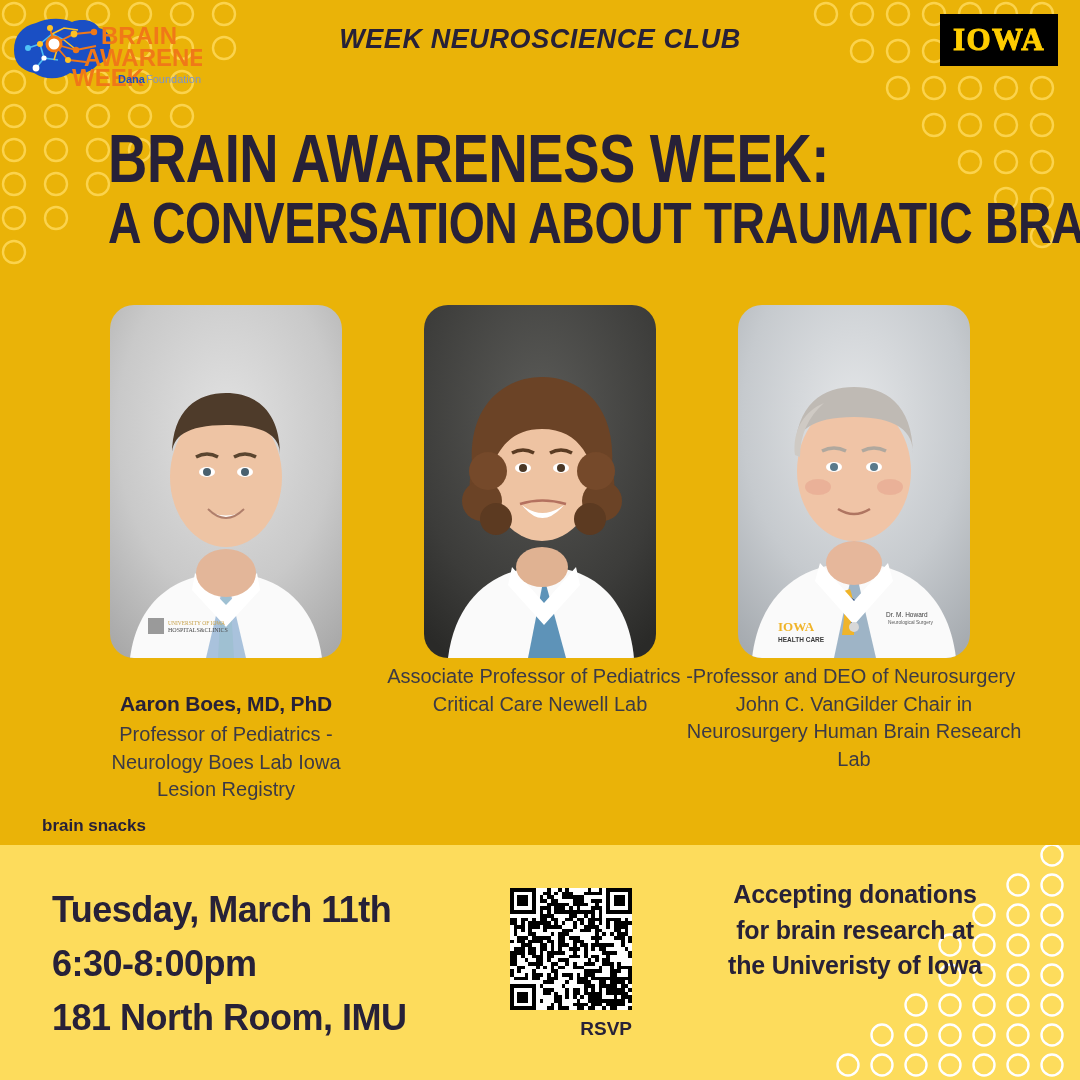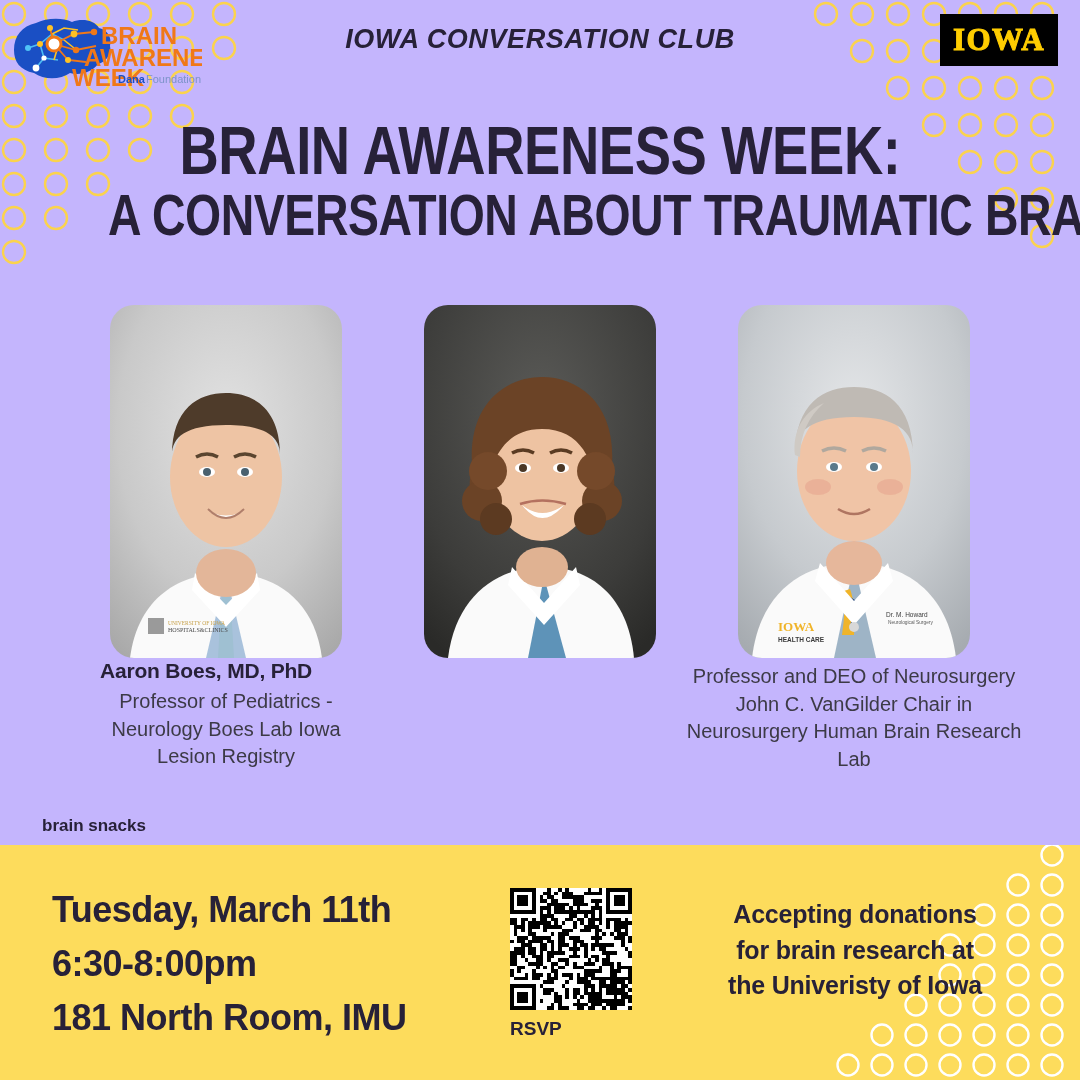--- a/index.html
+++ b/index.html
@@ -10,21 +10,21 @@
     width: 1080px;
     height: 1080px;
     background: #FCFCFD;
     font-family: "Liberation Sans", sans-serif;
     overflow: hidden;
   }
   .poster {
     position: relative;
     width: 1080px;
     height: 1080px;
-    background: #c4b5fd;
+    background: #eab308;
     overflow: hidden;
   }
 
   
   .dots {
     position: absolute;
     pointer-events: none;
   }
   .dots svg { display: block; }
 
@@ -68,22 +68,21 @@
     font-weight: bold;
     letter-spacing: 1.5px;
     font-family: "Liberation Serif", serif;
     -webkit-text-stroke: 1px #FFCD00;
   }
 
   
   .title-block {
     position: absolute;
     left: 0; right: 0;
-    top: 118px;
-    text-align: center;
+    top: 126px;
     color: #272138;
   }
   .title-line {
     font-family: "Liberation Sans Narrow", "Liberation Sans", sans-serif;
     font-weight: bold;
     line-height: 0.96;
     transform: scaleX(0.80);
     transform-origin: center top;
     white-space: nowrap;
   }
@@ -104,24 +103,25 @@
   .photo-frame {
     width: 232px;
     height: 353px;
     margin: 0 auto;
     border-radius: 24px;
     overflow: hidden;
     position: relative;
   }
   .photo-frame svg { display:block; width:100%; height:100%; }
   .speaker-name {
+    text-align: center;
     font-size: 21px;
     font-weight: bold;
     color: #272138;
-    margin-top: 1px;
+    margin-top: 34px;
     letter-spacing: -0.2px;
   }
   .speaker-lines {
     text-align: center;
     font-size: 20px;
     color: #3C3A46;
     line-height: 1.38;
     margin-top: 5px;
   }
 
@@ -154,39 +154,39 @@
     font-weight: bold;
     line-height: 1.5;
     letter-spacing: -0.5px;
     white-space: pre-line;
   }
   .qr-wrap {
     position: absolute;
     left: 510px;
     top: 43px;
     width: 122px;
-    text-align: left;
+    text-align: right;
   }
   .qr-code {
     width: 122px;
     height: 122px;
     background: #FFFFFF;
     display: block;
   }
   .qr-code svg { display:block; }
   .qr-label {
     margin-top: 8px;
     font-size: 19px;
     font-weight: bold;
     color: #272138;
   }
   .footer-donate {
     position: absolute;
     right: 60px;
-    top: 52px;
+    top: 32px;
     width: 330px;
     text-align: center;
     color: #272138;
     font-size: 25px;
     font-weight: bold;
     line-height: 1.42;
     letter-spacing: -0.2px;
     white-space: pre-line;
     z-index: 3;
   }
@@ -344,21 +344,21 @@
         <text x="78" y="56" font-size="24">AWARENESS</text>
         <text x="66" y="76" font-size="24">WEEK</text>
       </g>
       <g font-family="Liberation Sans, sans-serif">
         <text x="112" y="73" font-size="11" font-weight="bold" fill="#1A4FC4">Dana</text>
         <text x="140" y="73" font-size="11" fill="#7D93C9">Foundation</text>
       </g>
     </svg>
   </div>
 
-  <div class="club-name">IOWA CONVERSATION CLUB</div>
+  <div class="club-name">WEEK NEUROSCIENCE CLUB</div>
 
   <div class="iowa-mark">
     <span>IOWA</span>
   </div>
 
   <div class="title-block">
     <div class="title-line l1">BRAIN AWARENESS WEEK:</div>
     <div class="title-line l2">A CONVERSATION ABOUT TRAUMATIC BRAIN INJURY</div>
   </div>
 
@@ -432,20 +432,22 @@
           <ellipse cx="99" cy="163" rx="8" ry="5" fill="#FFFFFF"></ellipse>
           <ellipse cx="137" cy="163" rx="8" ry="5" fill="#FFFFFF"></ellipse>
           <circle cx="99" cy="163" r="4" fill="#4A3726"></circle>
           <circle cx="137" cy="163" r="4" fill="#4A3726"></circle>
           <path d="M88 148 Q99 142 110 148" stroke="#5A3B22" stroke-width="3.5" fill="none"></path>
           <path d="M126 148 Q137 142 148 148" stroke="#5A3B22" stroke-width="3.5" fill="none"></path>
           <path d="M98 200 Q118 216 140 200 Q118 226 98 200 Z" fill="#FFFFFF"></path>
           <path d="M96 199 Q118 192 142 199" stroke="#B4715F" stroke-width="2.5" fill="none"></path>
         </svg>
       </div>
+      <div class="speaker-lines" style="width:340px;margin-left:-44px;">Associate Professor of Pediatrics - Critical Care
+Newell Lab</div>
     </div>
 
     <div class="speaker">
       <div class="photo-frame">
         <svg viewBox="0 0 232 353" preserveAspectRatio="xMidYMid slice">
           <defs>
             <radialGradient id="bg3" cx="50%" cy="32%" r="80%">
               <stop offset="0%" stop-color="#E4E6E8"></stop>
               <stop offset="60%" stop-color="#C6CACE"></stop>
               <stop offset="100%" stop-color="#A6ABB0"></stop>

